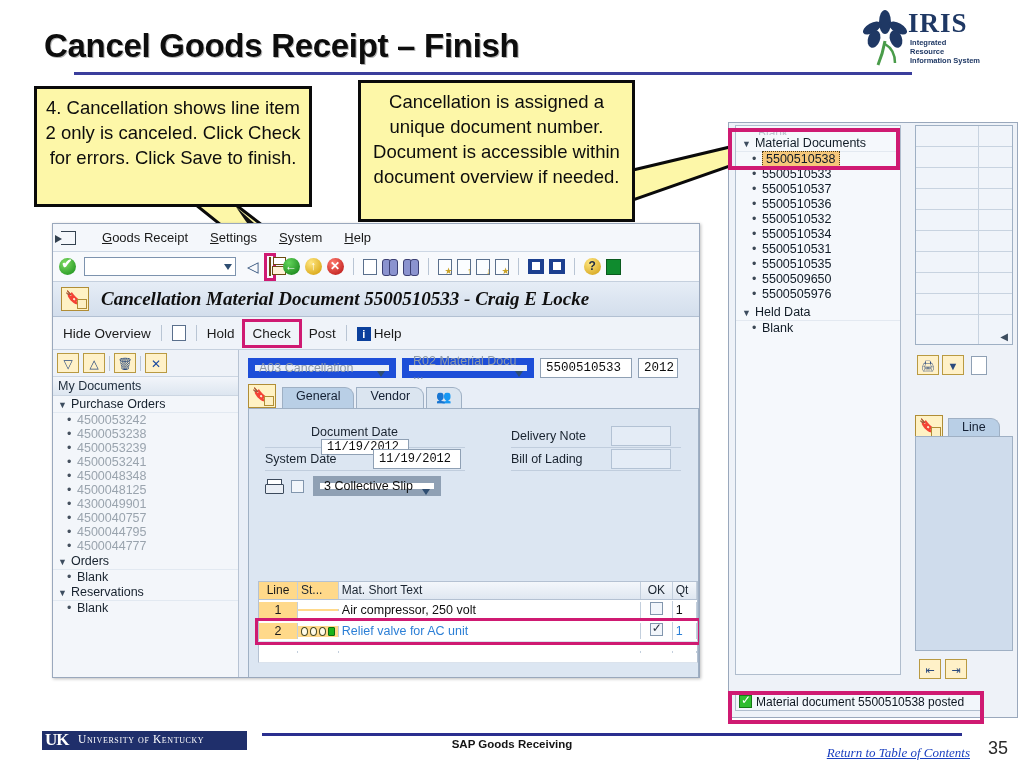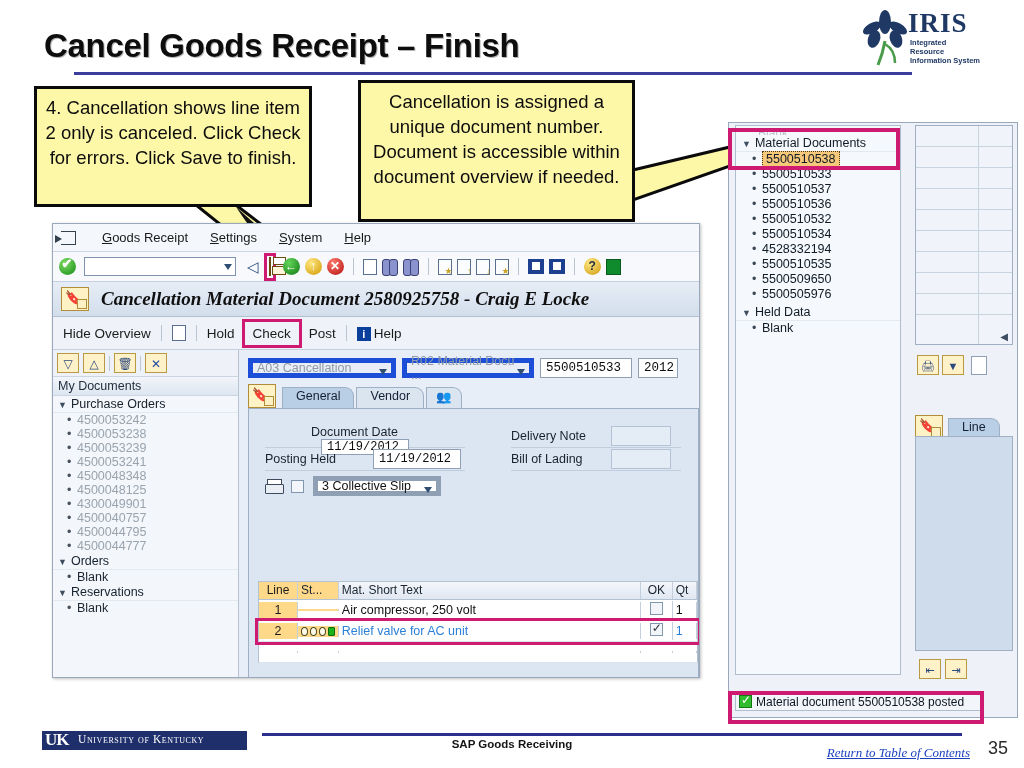--- a/index.html
+++ b/index.html
@@ -151,21 +151,21 @@
   .tree-group { font-size:12.5px; color:#17222e; padding:1px 0 1px 5px;
     border-bottom:1px solid #e2e9f1; }
   .tree-group .tri { display:inline-block; color:#3d4d5f; font-size:9px; margin-right:4px; }
   .tree-leaf { font-size:12.5px; color:#9aa4ae; padding:0px 0 0px 24px; position:relative; }
   .tree-leaf:before { content:"•"; position:absolute; left:14px; color:#44505e; }
   .tree-leaf.dark { color:#1b2530; }
 
   #form-pane { flex:1; background:#e8eef7; position:relative; }
   #field-row { display:flex; align-items:center; gap:6px; padding:8px 0 0 9px; }
   .sel {
-    height:20px; background:#e9eef6; border:5px solid #1d4ed8; font-size:12.5px;
+    height:20px; background:#e9eef6; border:7px solid #1d4ed8; font-size:12.5px;
     color:#8e9aa8; display:flex; align-items:center; padding:0 4px; position:relative;
   }
   .sel .dd { position:absolute; right:4px; top:6px;
     border-left:4.5px solid transparent; border-right:4.5px solid transparent;
     border-top:6px solid #2f4e72; }
   .inp { height:20px; background:#fff; border:1px solid #8fa0b4; font-size:12.5px;
     color:#0c0c0c; display:flex; align-items:center; padding:0 5px; font-family:"Liberation Mono", monospace;}
 
   #tab-row { display:flex; align-items:flex-end; gap:0; padding:9px 0 0 9px; height:30px; }
   .tab {
@@ -353,21 +353,21 @@
     <span class="sq-blue"></span>
     <span class="tb-sep"></span>
     <span class="qmark"></span>
     <span class="green-tab"></span>
   </div>
 
   <div id="doc-title-bar">
     <span class="bookmark-btn">
         <span class="gl">🔖</span>
       </span>
-    <span id="doc-title-text">Cancellation Material Document 2580925758 - Craig E Locke</span>
+    <span id="doc-title-text">Cancellation Material Document 5500510533 - Craig E Locke</span>
   </div>
 
   <div id="action-bar">
     <span>Hide Overview</span>
     <span class="sep"></span>
     <span class="page-ico"></span>
     <span class="sep"></span>
     <span>Hold</span>
     <span class="check-hl">Check</span>
     <span>Post</span>
@@ -446,21 +446,21 @@
       </div>
 
       <div id="panel">
 
         <div style="position:absolute; left:16px; top:16px; width:200px;">
           <div class="f-line" style="display:flex; align-items:center; height:23px;flex-direction:column;">
             <span class="f-label" style="width:108px">Document Date</span>
             <span class="inp" style="width:88px; font-size:12px">11/19/2012</span>
           </div>
           <div class="f-line" style="display:flex; align-items:center; height:23px;">
-            <span class="f-label" style="width:108px">Posting Held</span>
+            <span class="f-label" style="width:108px">System Date</span>
             <span class="inp" style="width:88px; font-size:12px">11/19/2012</span>
           </div>
           <div style="display:flex; align-items:center; height:26px; gap:9px; padding-top:4px;">
             <span class="printer"></span>
             <span class="chk"></span>
             <span class="sel" style="width:128px; color:#101010; background:#fff; border-color:#8fa0b4;">
               <span>3 Collective Slip</span>
                 <span class="dd"></span>
             </span>
           </div>
@@ -529,21 +529,21 @@
     <div class="rt-cut">Blank</div>
     <div class="rt-group">
       <span class="tri">▼</span><span>Material Documents</span>
     </div>
     <div class="rt-leaf sel-item"><span class="v">5500510538</span></div>
     <div class="rt-leaf">5500510533</div>
     <div class="rt-leaf">5500510537</div>
     <div class="rt-leaf">5500510536</div>
     <div class="rt-leaf">5500510532</div>
     <div class="rt-leaf">5500510534</div>
-    <div class="rt-leaf">4528332194</div>
+    <div class="rt-leaf">5500510531</div>
     <div class="rt-leaf">5500510535</div>
     <div class="rt-leaf">5500509650</div>
     <div class="rt-leaf">5500505976</div>
     <div class="rt-group" style="margin-top:2px">
       <span class="tri">▼</span><span>Held Data</span>
     </div>
     <div class="rt-leaf">Blank</div>
   </div>
 
   <div id="rgrid">

